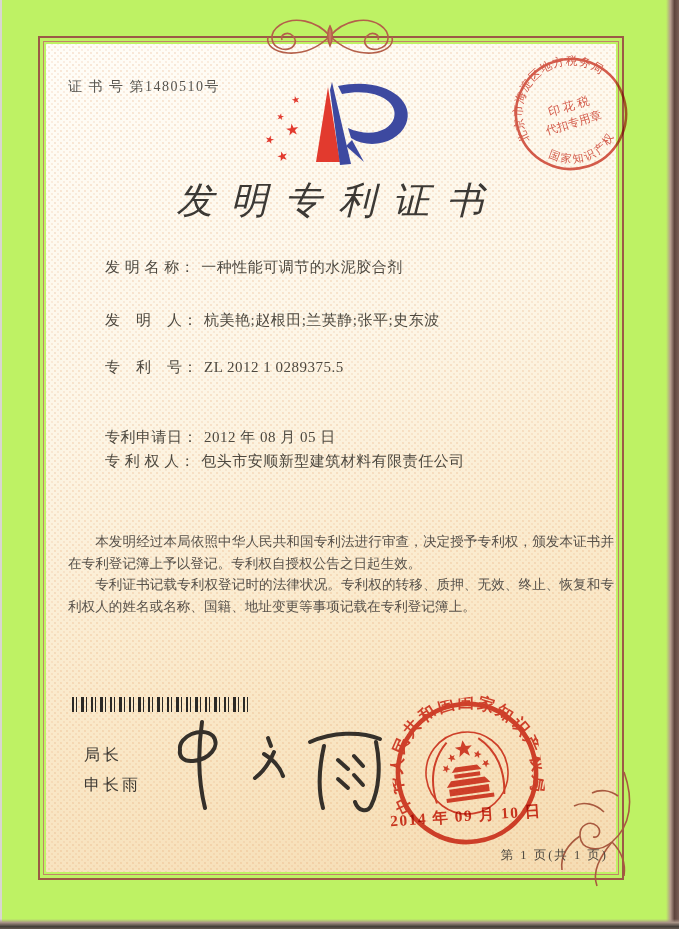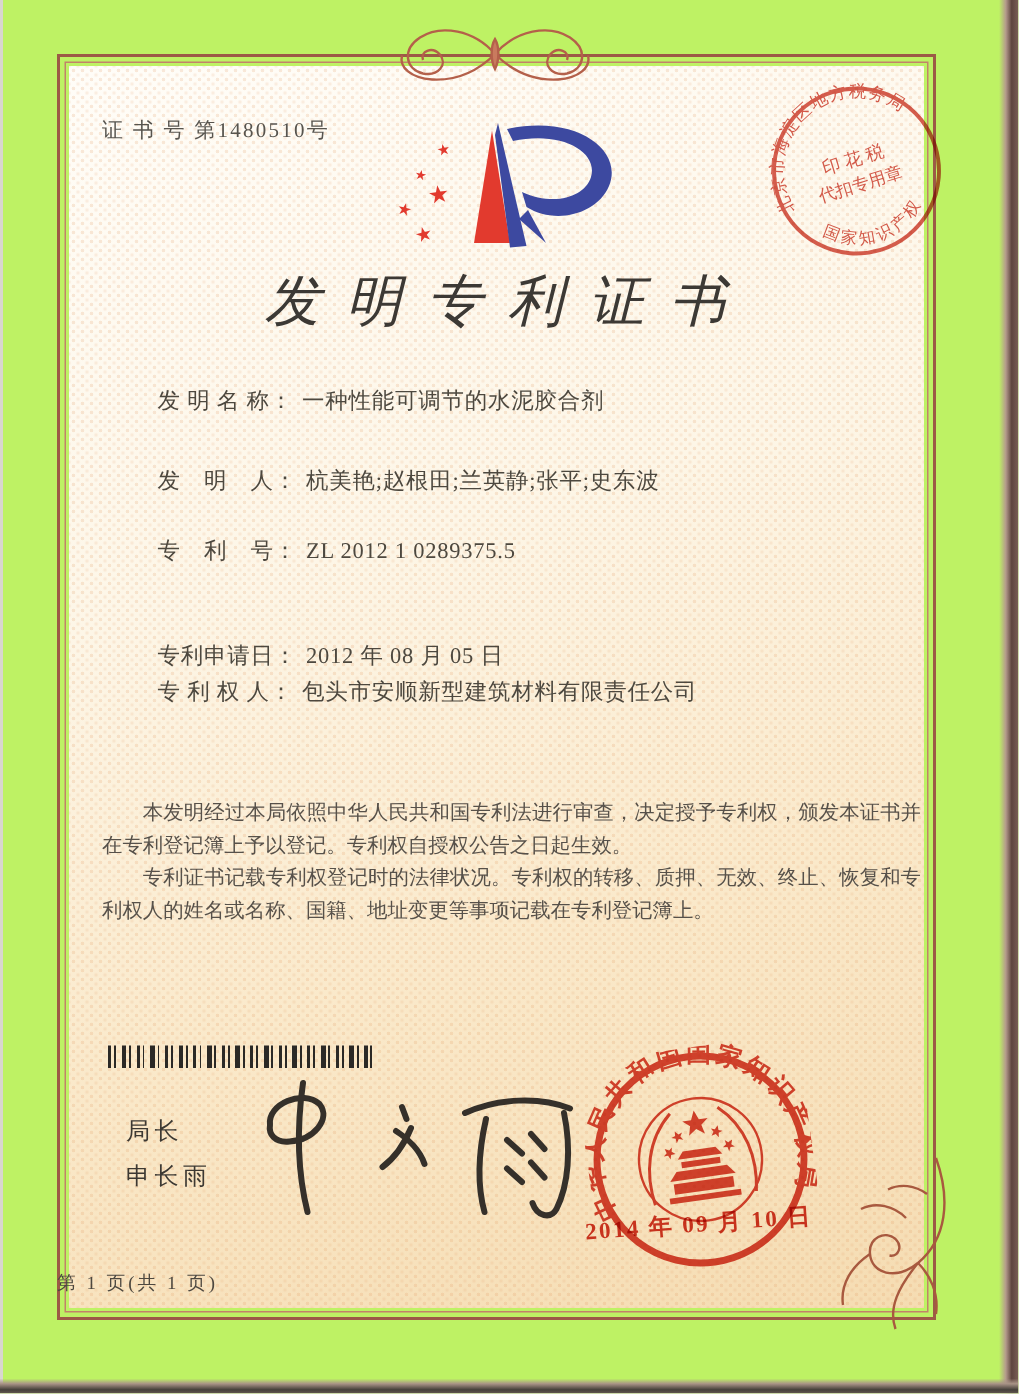--- a/index.html
+++ b/index.html
@@ -41,21 +41,21 @@
     background:repeating-linear-gradient(90deg,#2b2926 0 2px,transparent 2px 4px,#2b2926 4px 5px,
       transparent 5px 9px,#2b2926 9px 12px,transparent 12px 14px,#2b2926 14px 15px,transparent 15px 19px);}
   .officer{position:absolute;left:84px;top:740px;font-size:16px;color:#3d3933;letter-spacing:3px;line-height:30px;}
   .signature{position:absolute;left:150px;top:708px;}
   .seal-main{position:absolute;left:392px;top:698px;width:150px;height:150px;
     transform:rotate(-8deg);opacity:0.93;mix-blend-mode:multiply;}
   .seal-date{position:absolute;left:390px;top:806px;font-size:15.5px;color:#cf3a28;
     letter-spacing:1.5px;transform:rotate(-4deg);font-weight:bold;mix-blend-mode:multiply;white-space:nowrap;}
   .tax-stamp{position:absolute;left:510px;top:53px;width:122px;height:122px;
     transform:rotate(-17deg);opacity:0.88;mix-blend-mode:multiply;}
-  .footer-page{position:absolute;left:38px;top:847px;width:570px;text-align:left;
+  .footer-page{position:absolute;left:38px;top:847px;width:570px;text-align:right;
     font-size:12.5px;color:#4d4840;letter-spacing:2px;}
 </style>
 </head>
 <body>
 
 <div class="page">
 
   <div class="frame">
     <div class="frame-inner">
       <div class="paper"></div>

